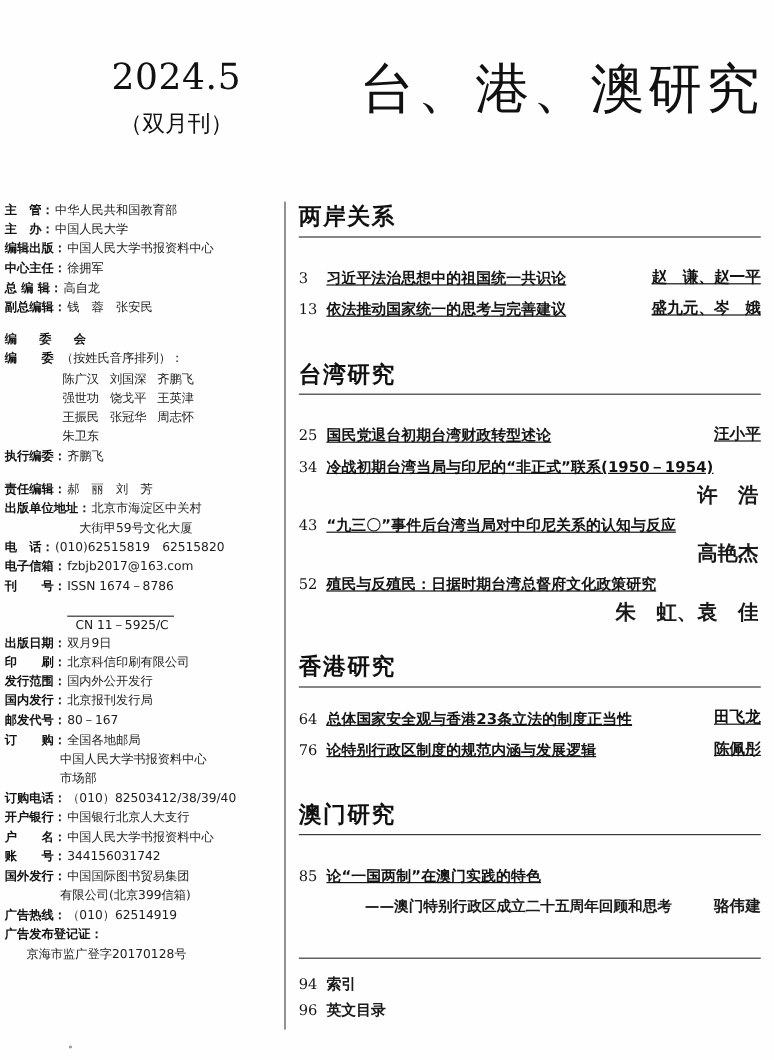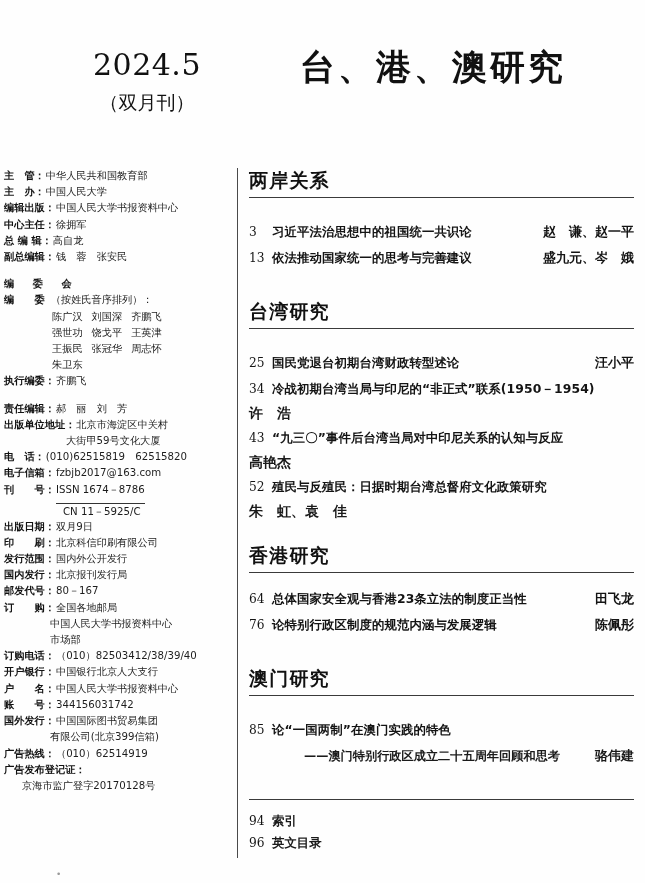--- a/index.html
+++ b/index.html
@@ -46,22 +46,22 @@
     font-family: "DejaVu Serif", "Liberation Serif", serif;
     font-size: 19px;
     margin-top: 9px;
     color: #111;
   }
   .journal-title {
     position: absolute;
     left: 300px;
     top: 44px;
     font-family: "DejaVu Serif", "Liberation Serif", serif;
-    font-weight: bold;
-    font-size: 35px;
+    font-weight: normal;
+    font-size: 45px;
     letter-spacing: 3px;
     color: #111;
     white-space: nowrap;
   }
 
   
   .body-cols {
     position: absolute;
     top: 160px;
     left: 0;
@@ -124,21 +124,21 @@
   .board-names {
     padding-left: 48px;
     letter-spacing: 0;
   }
   .board-names span { margin-right: 9px; }
   .issn-box {
     display: inline-block;
   }
   .issn-top {
     border-bottom: 1px solid #333;
-    padding-bottom: 6px;
+    padding-bottom: 16px;
     line-height: 14px;
   }
   .issn-bottom {
     padding-left: 7px;
     line-height: 15px;
   }
 
   
   .toc {
     position: absolute;
@@ -173,36 +173,37 @@
     font-family: "DejaVu Serif", "Liberation Serif", serif;
     font-size: 12.2px;
     color: #141414;
   }
   .entry-main {
     flex: 1 1 auto;
     display: flex;
     justify-content: space-between;
     align-items: center;
     gap: 18px;
+    text-decoration: underline;
   }
   .entry-title {
     font-weight: bold;
     letter-spacing: 0.1px;
     white-space: nowrap;
   }
   .entry-authors {
     font-weight: bold;
     white-space: nowrap;
     flex: 0 0 auto;
     font-size: 13px;
   }
   .entry-authors-below {
-    text-align: left;
-    font-weight: bold;
-    font-size: 14px;
+    text-align: right;
+    font-weight: bold;
+    font-size: 17px;
     line-height: 23px;
     padding-right: 2px;
   }
   .entry-sub {
     display: flex;
     align-items: baseline;
     justify-content: space-between;
     font-size: 12.2px;
     line-height: 25px;
     padding-left: 55px;

